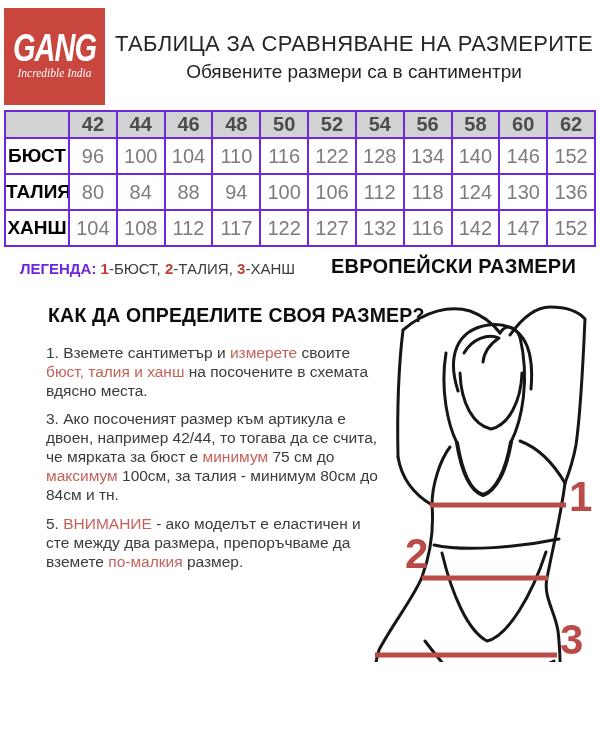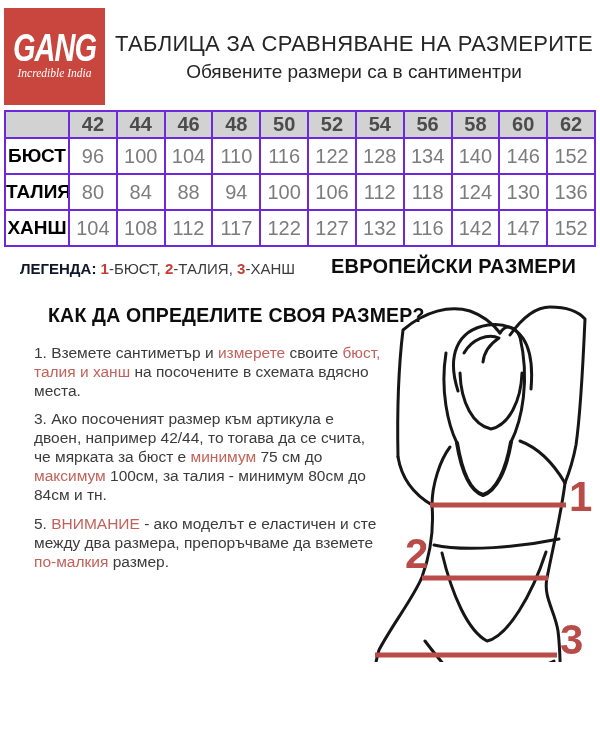--- a/index.html
+++ b/index.html
@@ -39,37 +39,37 @@
     background:#d2d2d2; color:#4c4c4c; font-size:20px; font-weight:bold; height:27px;
   }
   .size-table .corner { width:64px; }
   .size-table tbody th {
     background:#fff; color:#000; font-size:19px; font-weight:bold; height:36px;
   }
   .size-table tbody td { color:#7c7c7c; font-size:20px; font-weight:normal; }
 
   
   .legend { position:absolute; left:20px; top:260px; font-size:15px; color:#3c3c3c; }
-  .legend-label { font-weight:bold; color:#0f172a; }
+  .legend-label { font-weight:bold; color:#6d28d9; }
   .legend .num { color:#c53d35; font-weight:bold; }
   .euro-title {
     position:absolute; right:24px; top:255px; font-size:20px; font-weight:bold;
     color:#0d0d0d; letter-spacing:0.2px;
   }
 
   
   .howto-heading {
     position:absolute; left:20px; top:304px; font-size:19.5px; font-weight:bold;
     color:#0d0d0d; letter-spacing:0.2px;margin-left:28px;
   }
   .howto {
     position:absolute; left:30px; top:343px; width:352px;
     font-size:15.5px; line-height:1.23; color:#3b3b3b;
   }
-  .howto p { margin:0 0 9px 4px; }
+  .howto p { margin:0 0 9px 16px; }
   .red { color:#c2625a; }
 
   
   .figure { position:absolute; left:370px; top:295px; width:230px; height:455px; }
   .figure svg { display:block; }
   .outline { fill:none; stroke:#161616; stroke-width:3; stroke-linecap:round; stroke-linejoin:round; }
   .outline-thick { fill:none; stroke:#161616; stroke-width:4; stroke-linecap:round; stroke-linejoin:round; }
   .measure { stroke:#b94b48; stroke-width:5; stroke-linecap:butt; }
   .measure-num {
     fill:#b94b48; font-family:"Liberation Sans", sans-serif;

